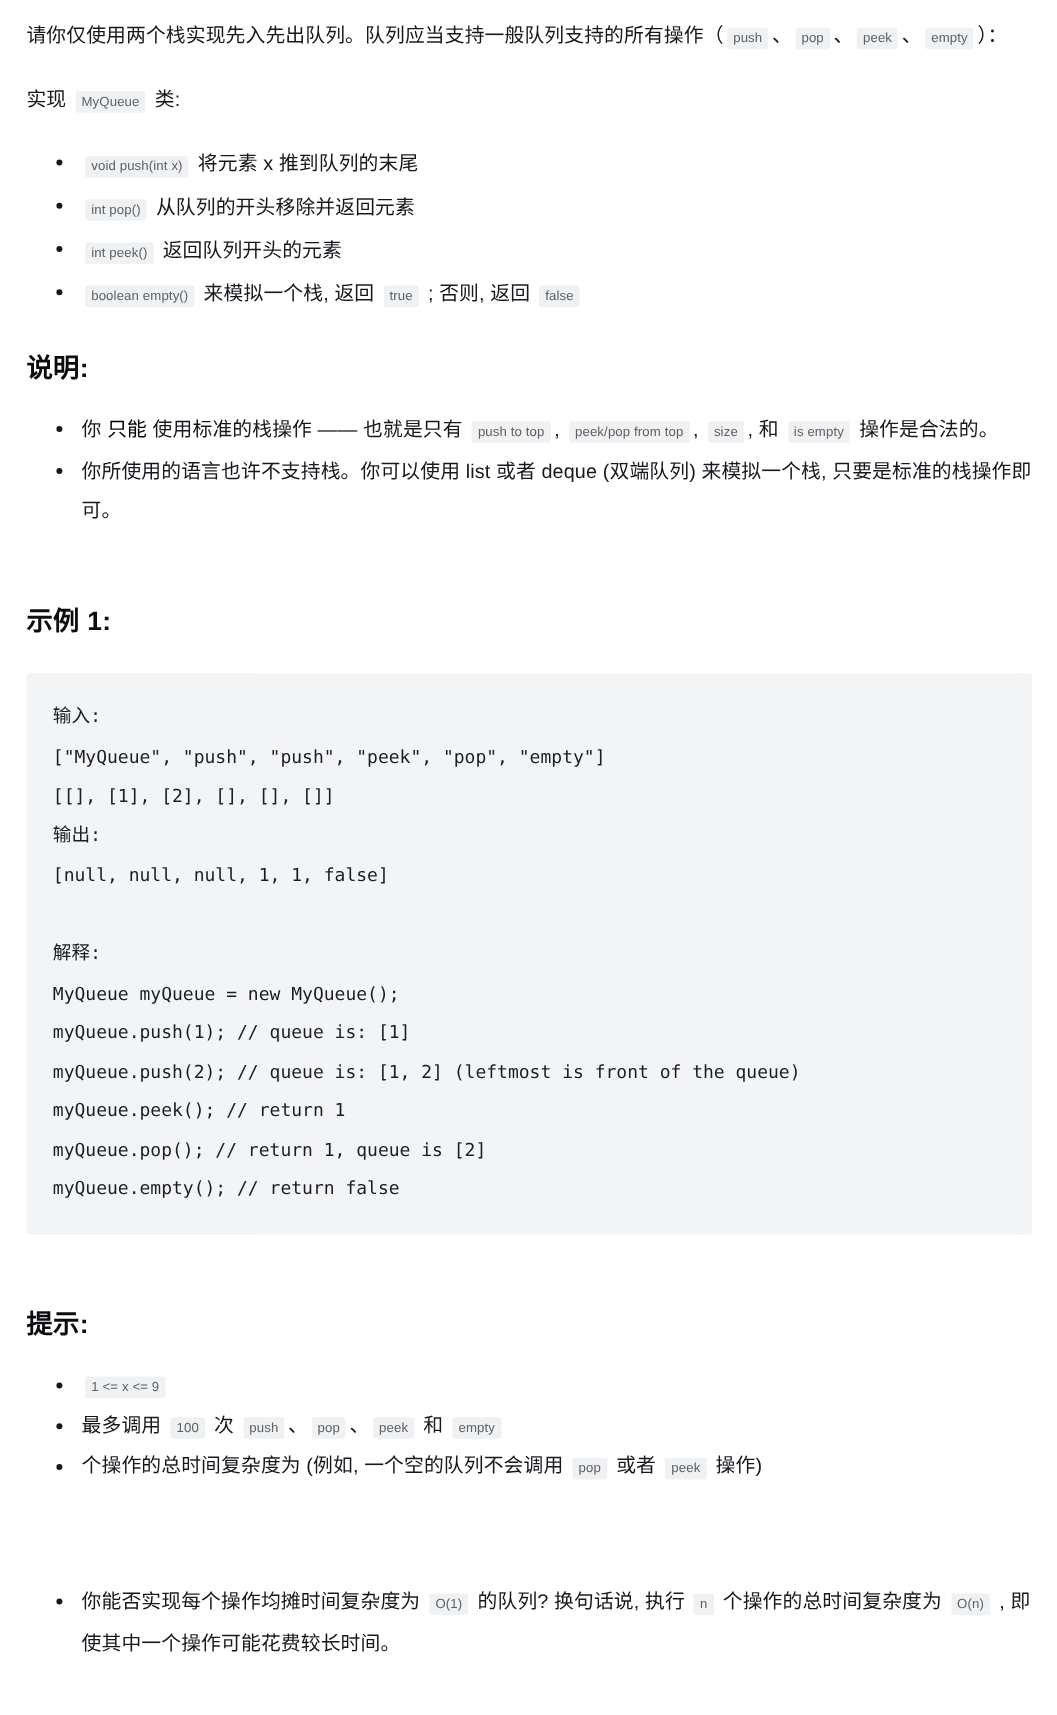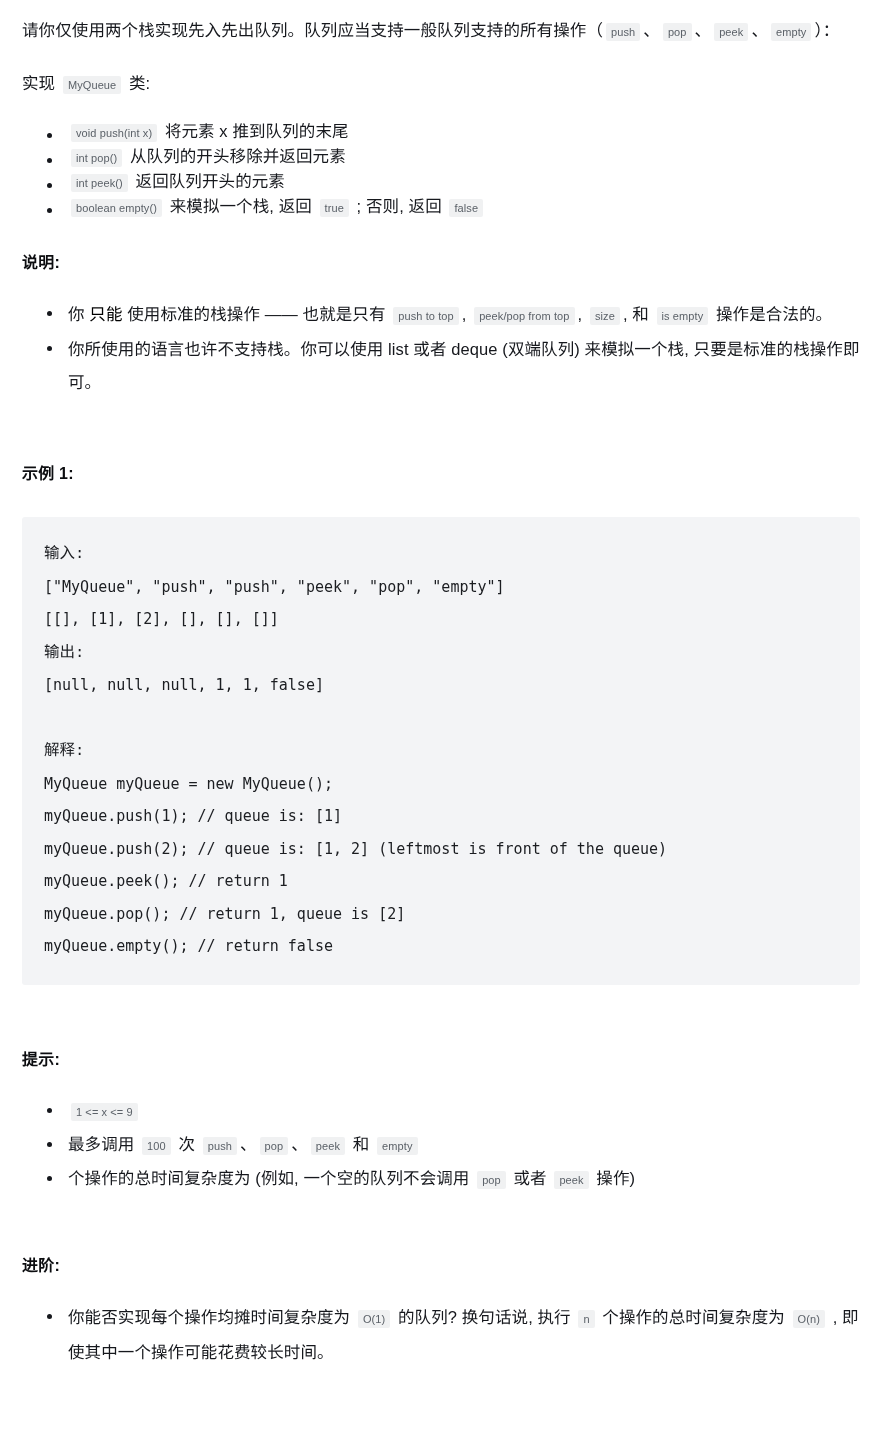--- a/index.html
+++ b/index.html
@@ -30,21 +30,21 @@
   }
   .gap-22 { height: 22px; }
   .gap-14 { height: 14px; }
   .gap-10 { height: 10px; }
   .gap-30 { height: 30px; }
   .gap-56 { height: 56px; }
   .gap-62 { height: 62px; }
 
   h3.section-title {
     margin: 0;
-    font-size: 16px;
+    font-size: 22px;
     line-height: 26px;
     font-weight: bold;
     color: #0c0d10;
     letter-spacing: 0.2px;
   }
 
   ul.bullets {
     margin: 0;
     padding: 0 0 0 46px;
     list-style: none;
@@ -61,21 +61,21 @@
   ul.bullets > li::before {
     content: "";
     position: absolute;
     left: -21px;
     top: 13px;
     width: 5px;
     height: 5px;
     border-radius: 50%;
     background: #16181d;
   }
-  ul.tight > li { line-height: 23px; }
+  ul.tight > li { line-height: 34px; }
   ul.loose > li { line-height: 33px; margin-bottom: 0; }
   ul.spaced > li { margin-bottom: 1px; }
 
   code.chip {
     font-family: Liberation Sans, sans-serif;
     font-size: 11px;
     background: #f0f1f2;
     color: #5b6168;
     border-radius: 2px;
     padding: 3px 5px;
@@ -162,21 +162,20 @@
   <div class="gap-22"></div>
 
   <ul class="bullets spaced">
     <li><code class="chip">1 &lt;= x &lt;= 9</code></li>
     <li><span>最多调用 </span><code class="chip">100</code><span> 次 </span><code class="chip">push</code><span>、</span><code class="chip">pop</code><span>、</span><code class="chip">peek</code><span> 和 </span><code class="chip">empty</code></li>
     <li><span>个操作的总时间复杂度为 (例如, 一个空的队列不会调用 </span><code class="chip">pop</code><span> 或者 </span><code class="chip">peek</code><span> 操作)</span></li>
   </ul>
 
   <div class="gap-56"></div>
 
-  <h3 class="section-title">进阶:</h3>
 
   <div class="gap-22"></div>
 
   <ul class="bullets loose">
     <li><span>你能否实现每个操作均摊时间复杂度为 </span><code class="chip">O(1)</code><span> 的队列? 换句话说, 执行 </span><code class="chip">n</code><span> 个操作的总时间复杂度为 </span><code class="chip">O(n)</code><span> , 即使其中一个操作可能花费较长时间。</span></li>
   </ul>
 
 </div>
 
 </body></html>

